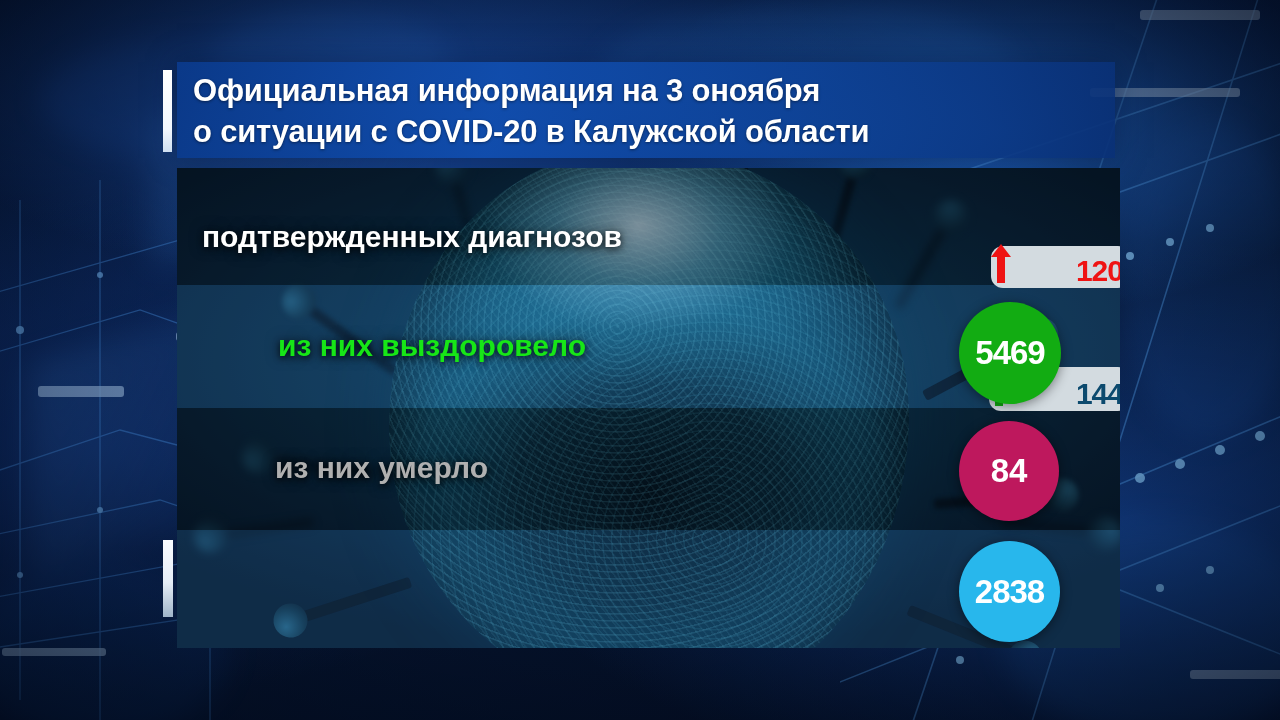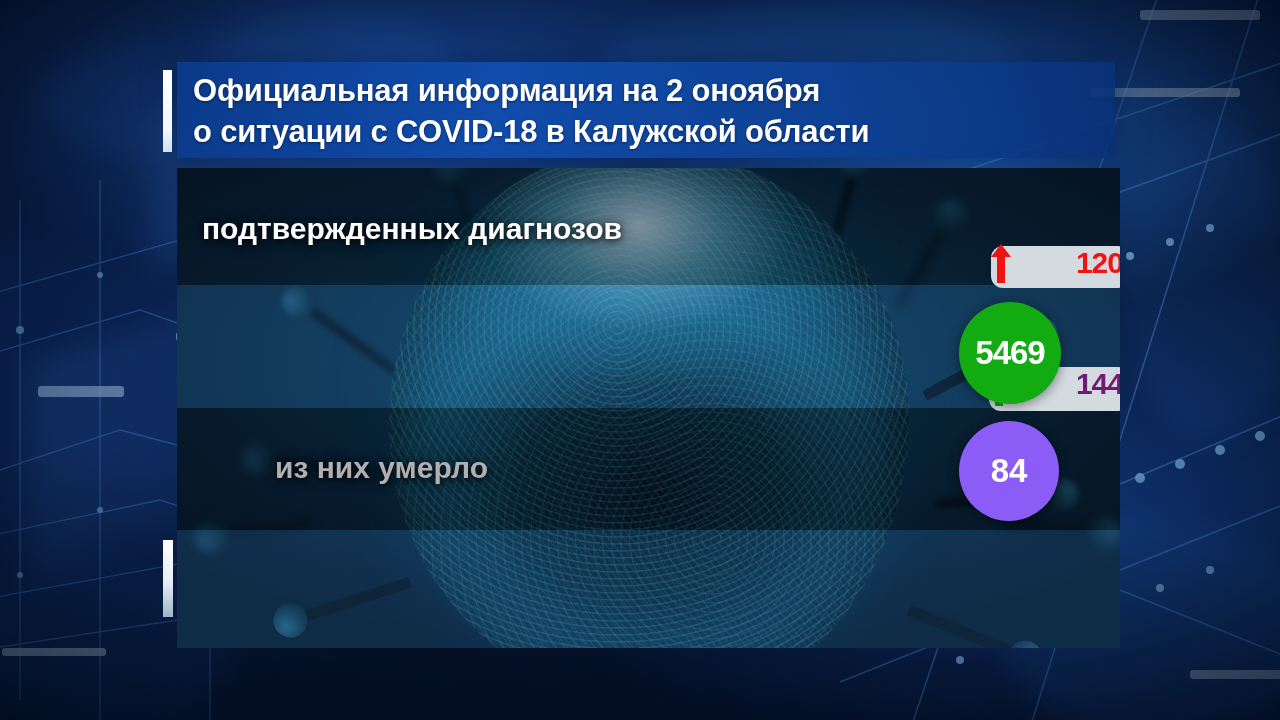--- a/index.html
+++ b/index.html
@@ -191,21 +191,21 @@
     justify-content: center;
     color: #ffffff;
     font-weight: 700;
     box-shadow: 0 2px 12px rgba(0,0,0,.45);
   }
   .delta {
     position: absolute;
     background: #d3dbe0;
     border-radius: 12px;
     display: flex;
-    align-items: flex-start;
+    align-items: flex-end;
     justify-content: flex-end;
     padding-right: 7px;
     font-weight: 700;
     font-size: 30px;
     letter-spacing: -1px;
   }
   .delta .arrow {
     position: absolute;
     left: 10px;
     bottom: 5px;
@@ -320,22 +320,22 @@
         <rect x="250" y="118" width="150" height="9" rx="3"></rect>
         <rect x="350" y="700" width="110" height="9" rx="3"></rect>
       </g>
     </svg>
   </div>
 
   <div class="bg-vignette"></div>
 
   <div id="title-block"></div>
   <div id="title-accent"></div>
-  <div id="title-text"><span>Официальная информация на 2 оноября</span>
-<span>о ситуации с COVID-18 в Калужской области</span></div>
+  <div id="title-text"><span>Официальная информация на 3 оноября</span>
+<span>о ситуации с COVID-20 в Калужской области</span></div>
 
   <div id="panel">
 
     <div class="virus-scene">
 
       <div class="spike far" style="left:300px; top:-4px;  width:9px;  height:108px; transform:rotate(-16deg);"></div>
       <div class="spike blurry" style="left:385px; top:-24px; width:10px; height:132px; transform:rotate(-8deg);"></div>
       <div class="spike" style="left:465px; top:-36px; width:11px; height:150px; transform:rotate(-2deg);"></div>
       <div class="spike" style="left:548px; top:-30px; width:11px; height:146px; transform:rotate(6deg);"></div>
       <div class="spike blurry" style="left:640px; top:-10px; width:10px; height:124px; transform:rotate(16deg);"></div>
@@ -353,54 +353,60 @@
       <div class="virus-body">
         <div class="virus-texture"></div>
       </div>
     </div>
 
     <div class="band dark" style="top:0px;   height:117px;"></div>
     <div class="band light" style="top:117px; height:123px;"></div>
     <div class="band dark" style="top:240px; height:122px;"></div>
     <div class="band light" style="top:362px; height:118px;"></div>
 
-    <div class="row" style="top:4px; height:140px;">
+    <div class="row" style="top:12px; height:140px;">
       <div class="row-label" style="left:25px; top:40px; font-size:30px; color:#ffffff;">подтвержденных диагнозов</div>
       <div class="delta" style="left:1046px; width:0px;"></div>
     </div>
 
+    <div class="row" style="top:117px; height:123px;">
+      <div class="row-label" style="left:101px; top:44px; font-size:30px; color:#17e617;">из них выздоровело</div>
+    </div>
 
     <div class="row" style="top:240px; height:122px;">
       <div class="row-label" style="left:98px; top:43px; font-size:30px; color:#b0b0b0;">из них умерло</div>
     </div>
 
 
     <div class="delta" style="left:814px; top:78px; width:132px; height:42px; color:#ef1313;">
       <span class="arrow">
         <span class="stem" style="background:#ef1313;"></span>
         <span class="head" style="border-bottom:13px solid #ef1313;"></span>
       </span>
       <span>120</span>
     </div>
 
-    <div class="delta" style="left:812px; top:199px; width:134px; height:44px; color:#701a75;">
+    <div class="delta" style="left:812px; top:199px; width:134px; height:44px; color:#0c4a6e;">
       <span class="arrow">
         <span class="stem" style="background:#12ac12;"></span>
         <span class="head" style="border-bottom:13px solid #12ac12;"></span>
       </span>
       <span>144</span>
     </div>
 
 
     <div class="circle" style="left:782px; top:134px; width:102px; height:102px; background:#12ac12; font-size:33px; letter-spacing:-1px;">
       <span>5469</span>
     </div>
 
-    <div class="circle" style="left:782px; top:253px; width:100px; height:100px; background:#8b5cf6; font-size:33px;">
+    <div class="circle" style="left:782px; top:253px; width:100px; height:100px; background:#be185d; font-size:33px;">
       <span>84</span>
     </div>
 
+    <div class="circle" style="left:782px; top:373px; width:101px; height:101px; background:#28b7ec; font-size:33px; letter-spacing:-1px;">
+      <span>2838</span>
+    </div>
 
   </div>
 
   <div id="bottom-accent"></div>
 
 </div>
 
 </body></html>

